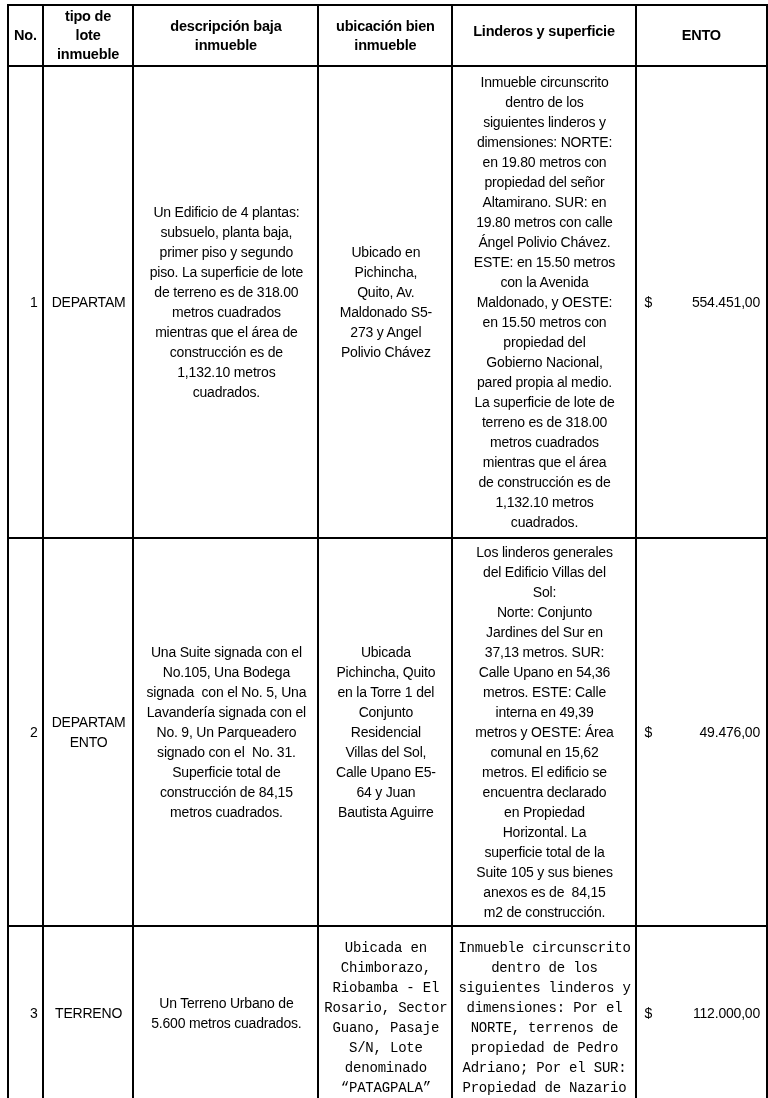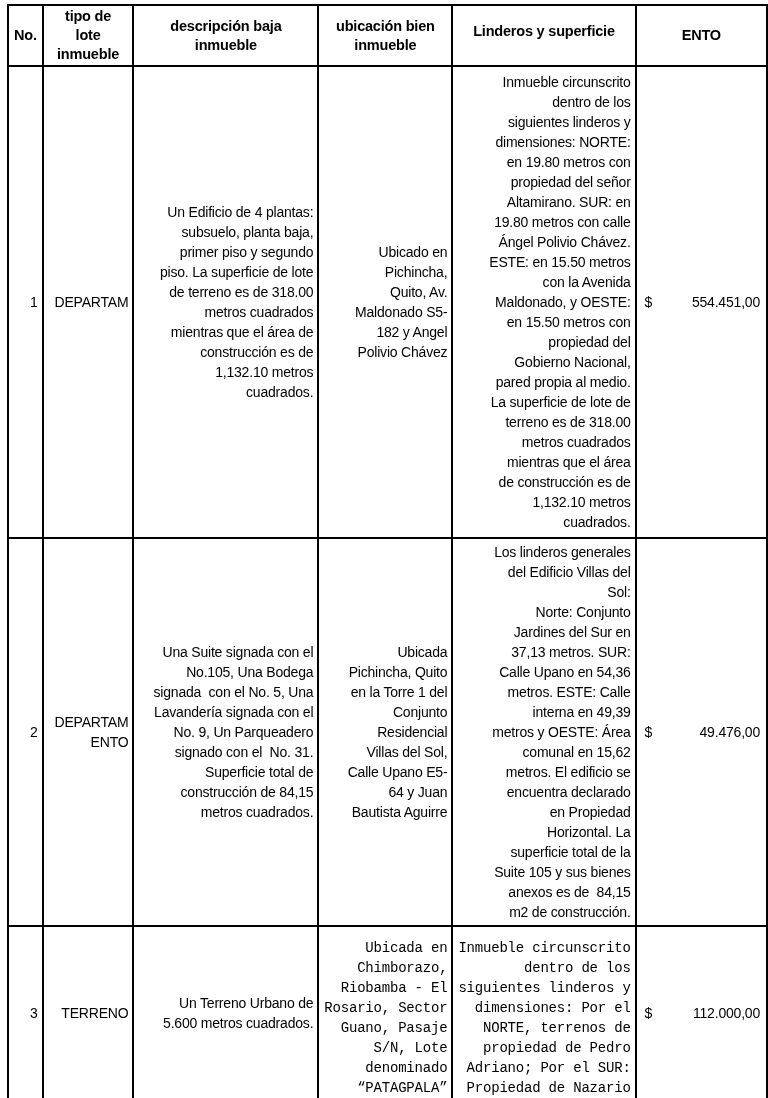--- a/index.html
+++ b/index.html
@@ -20,21 +20,21 @@
   }
   th, td {
     border: 2px solid #000000;
     overflow: hidden;
     padding: 1px 4px 1px 5px;
     vertical-align: middle;
     white-space: pre;
     font-size: 14px;
     line-height: 20px;
     letter-spacing: -0.2px;
-    text-align: right;
+    text-align: center;
   }
   th {
     font-weight: bold;
     font-size: 14.5px;
     line-height: 19px;
     text-align: center;
     padding: 1px 2px;
   }
   th.linderos-h {
     vertical-align: top;
@@ -98,21 +98,21 @@
 de terreno es de 318.00
 metros cuadrados
 mientras que el área de
 construcción es de
 1,132.10 metros
 cuadrados.</td>
       <td>Ubicado en
 Pichincha,
 Quito, Av.
 Maldonado S5-
-182 y Angel
+273 y Angel
 Polivio Chávez</td>
       <td>Inmueble circunscrito
 dentro de los
 siguientes linderos y
 dimensiones: NORTE:
 en 19.80 metros con
 propiedad del señor
 Altamirano. SUR: en
 19.80 metros con calle
 Ángel Polivio Chávez.

